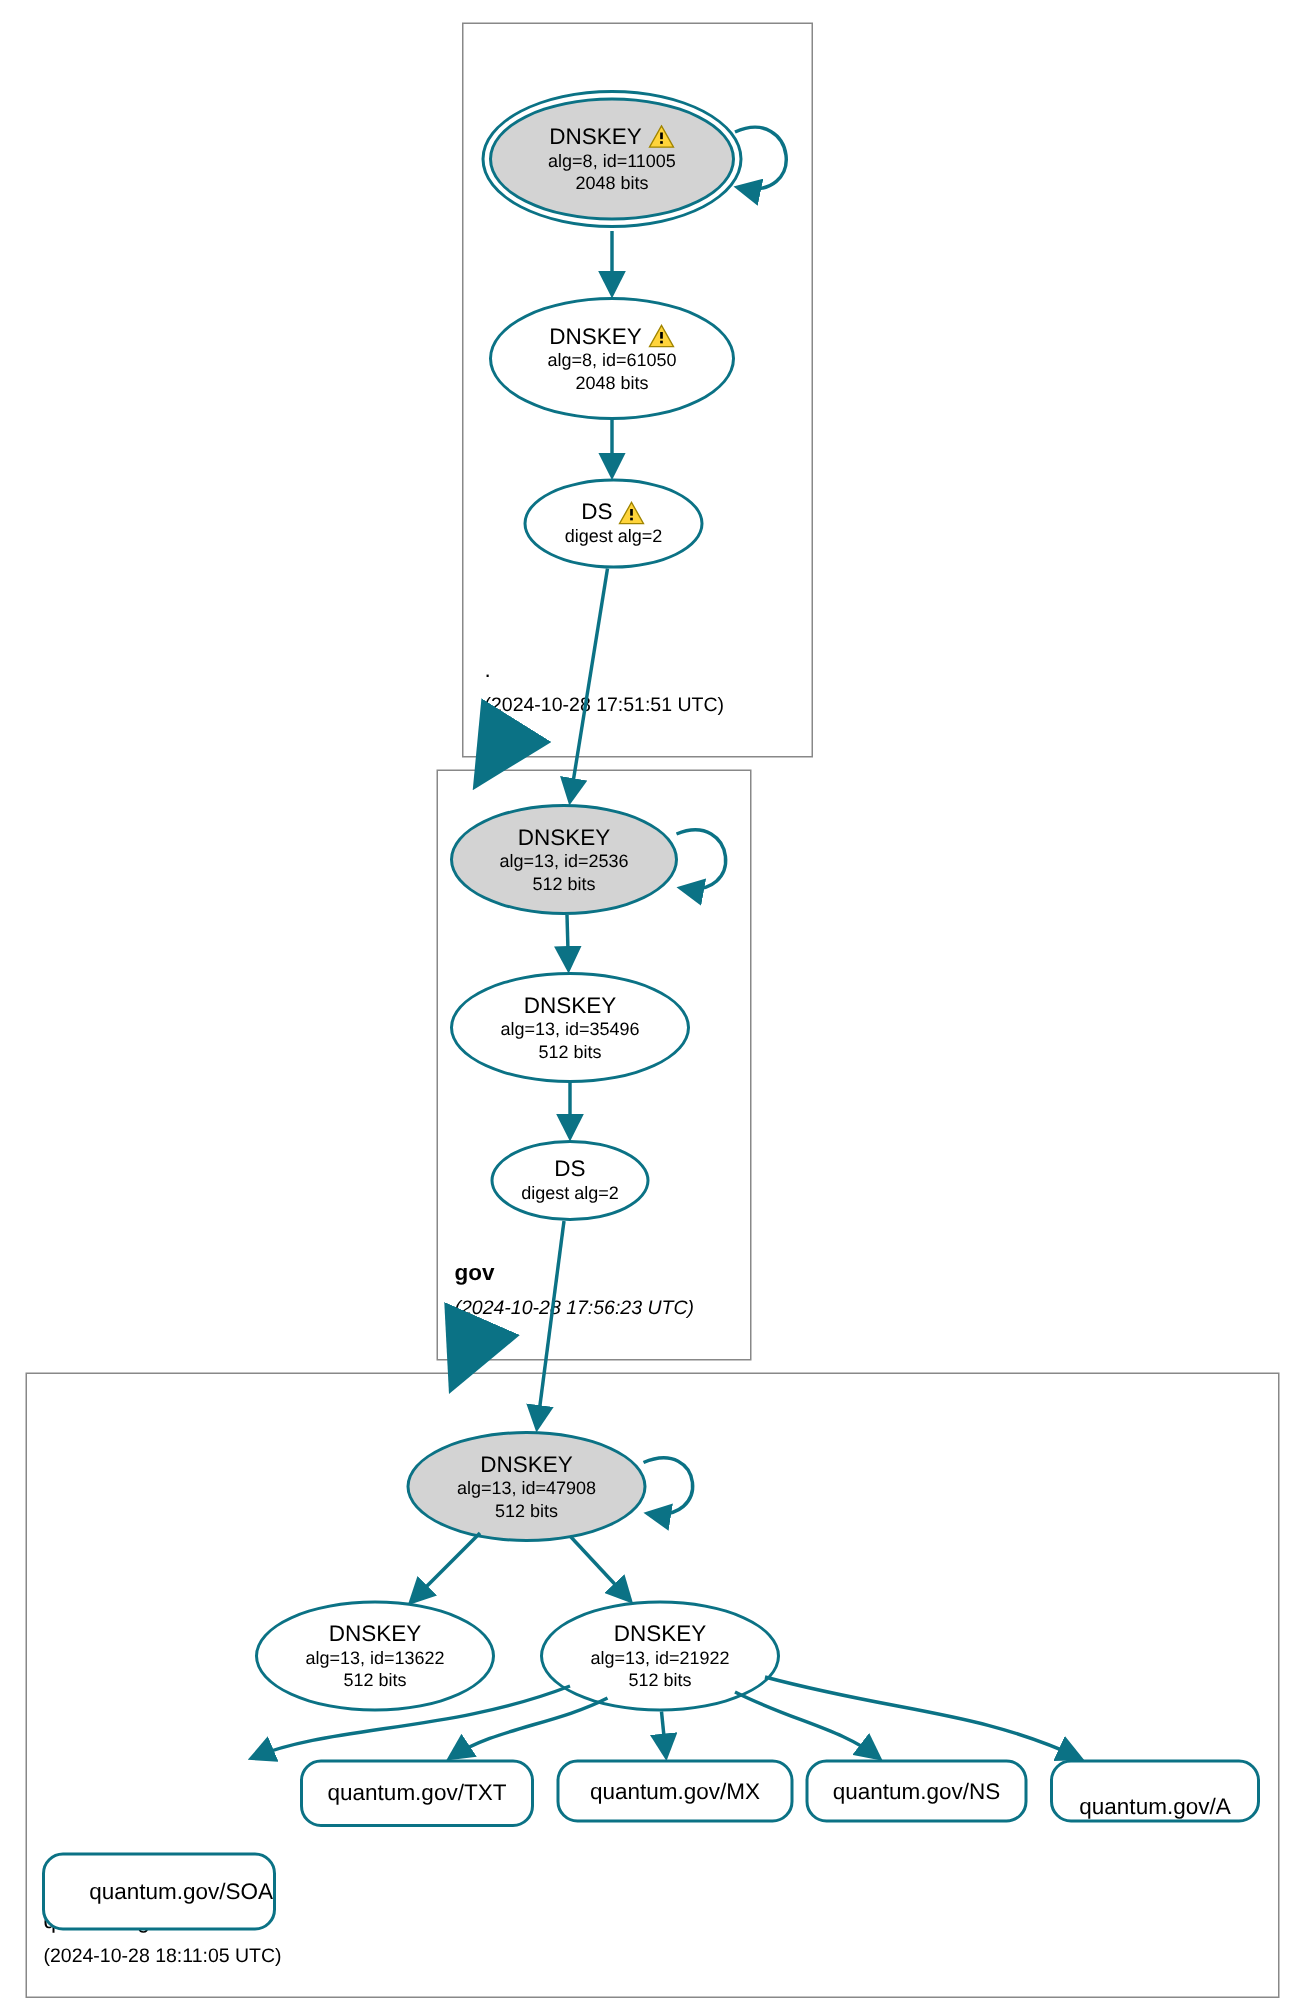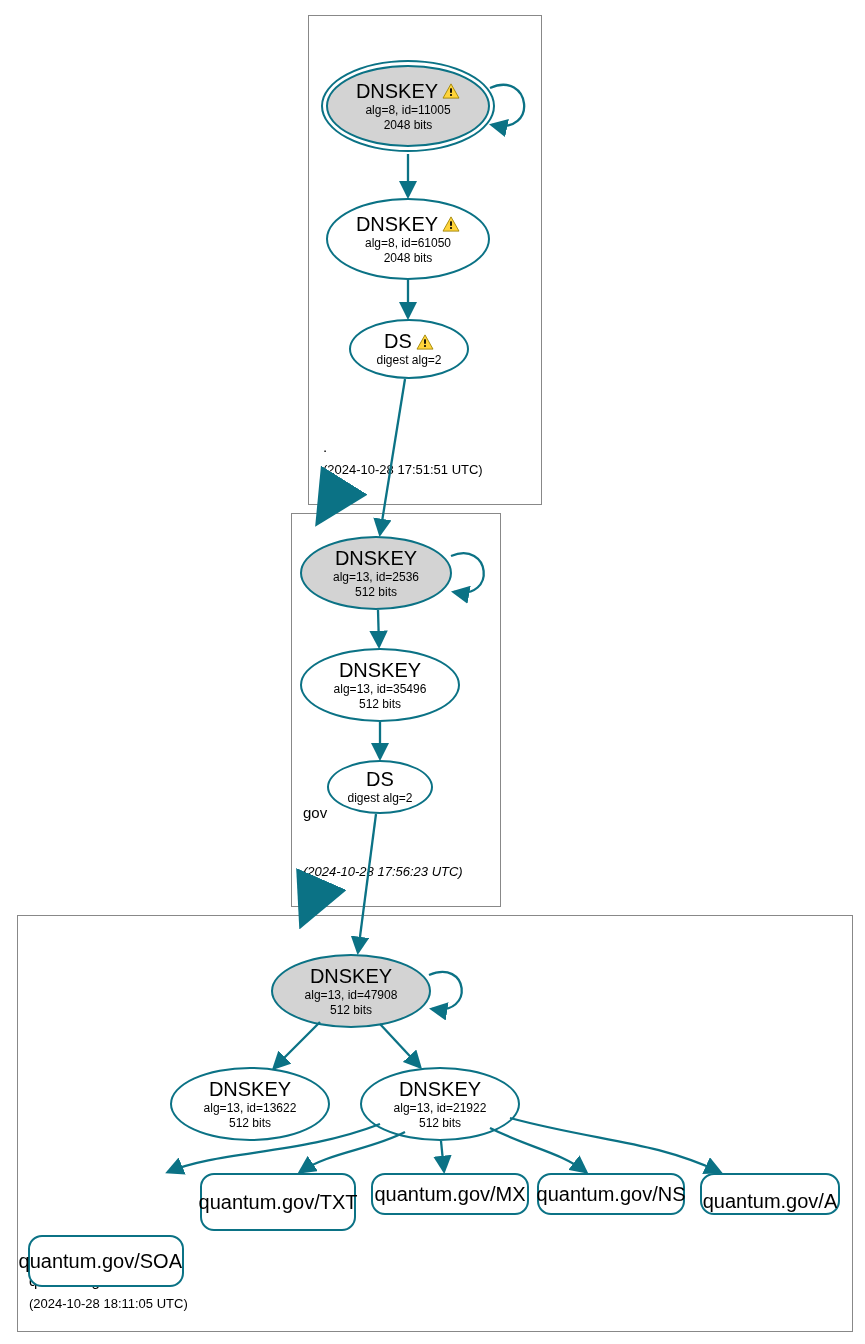--- a/index.html
+++ b/index.html
@@ -48,21 +48,21 @@
     position: absolute;
     left: -7px; right: -7px; top: -7px; bottom: -7px;
     border: 2.3px solid #0b7285;
     border-radius: 50%;
     pointer-events: none;
   }
   .node.rect {
     border-radius: 14px;
   }
   .node-title {
-    font-size: 20px;
+    font-size: 15px;
     color: #000000;
     white-space: nowrap;
     display: flex;
     align-items: center;
     gap: 4px;
   }
   .node-sub {
     font-size: 12px;
     color: #000000;
     line-height: 1.25;
@@ -95,21 +95,21 @@
   }
 </style>
 </head>
 <body>
 
 <div class="zone-box" style="left:308px; top:15px; width:232px; height:488px;"></div>
 <div class="zone-label" style="left:323px; top:438px;">.</div>
 <div class="zone-sublabel" style="left:323px; top:462px;">(2024-10-28 17:51:51 UTC)</div>
 
 <div class="zone-box" style="left:291px; top:513px; width:208px; height:392px;"></div>
-<div class="zone-label" style="left:303px; top:804px;">gov</div>
+<div class="zone-label" style="left:303px; top:840px;font-weight:bold;">gov</div>
 <div class="zone-sublabel" style="left:303px; top:864px;font-style:italic;">(2024-10-28 17:56:23 UTC)</div>
 
 <div class="zone-box" style="left:17px; top:915px; width:834px; height:415px;"></div>
 <div class="zone-label" style="left:29px; top:1272px;">quantum.gov</div>
 <div class="zone-sublabel" style="left:29px; top:1296px;">(2024-10-28 18:11:05 UTC)</div>
 
 <div class="node ellipse ksk double-ellipse" style="left:326px; top:65px; width:164px; height:82px;">
   <div class="node-title">
     <span>DNSKEY</span>
     <span class="warn-icon">
@@ -196,21 +196,21 @@
   <div class="node-title">
     <span>DNSKEY</span>
   </div>
   <div class="node-sub">alg=13, id=21922</div>
   <div class="node-sub">512 bits</div>
 </div>
 
 <div class="node rect" style="left:28px; top:1235px; width:156px; height:52px;align-items:flex-end;">
   <div class="node-title">quantum.gov/SOA</div>
 </div>
-<div class="node rect" style="left:200px; top:1173px; width:156px; height:58px;">
+<div class="node rect" style="left:200px; top:1173px; width:156px; height:45px;">
   <div class="node-title">quantum.gov/TXT</div>
 </div>
 <div class="node rect" style="left:371px; top:1173px; width:158px; height:42px;">
   <div class="node-title">quantum.gov/MX</div>
 </div>
 <div class="node rect" style="left:537px; top:1173px; width:148px; height:42px;">
   <div class="node-title">quantum.gov/NS</div>
 </div>
 <div class="node rect" style="left:700px; top:1173px; width:140px; height:42px;justify-content:flex-end;">
   <div class="node-title">quantum.gov/A</div>

